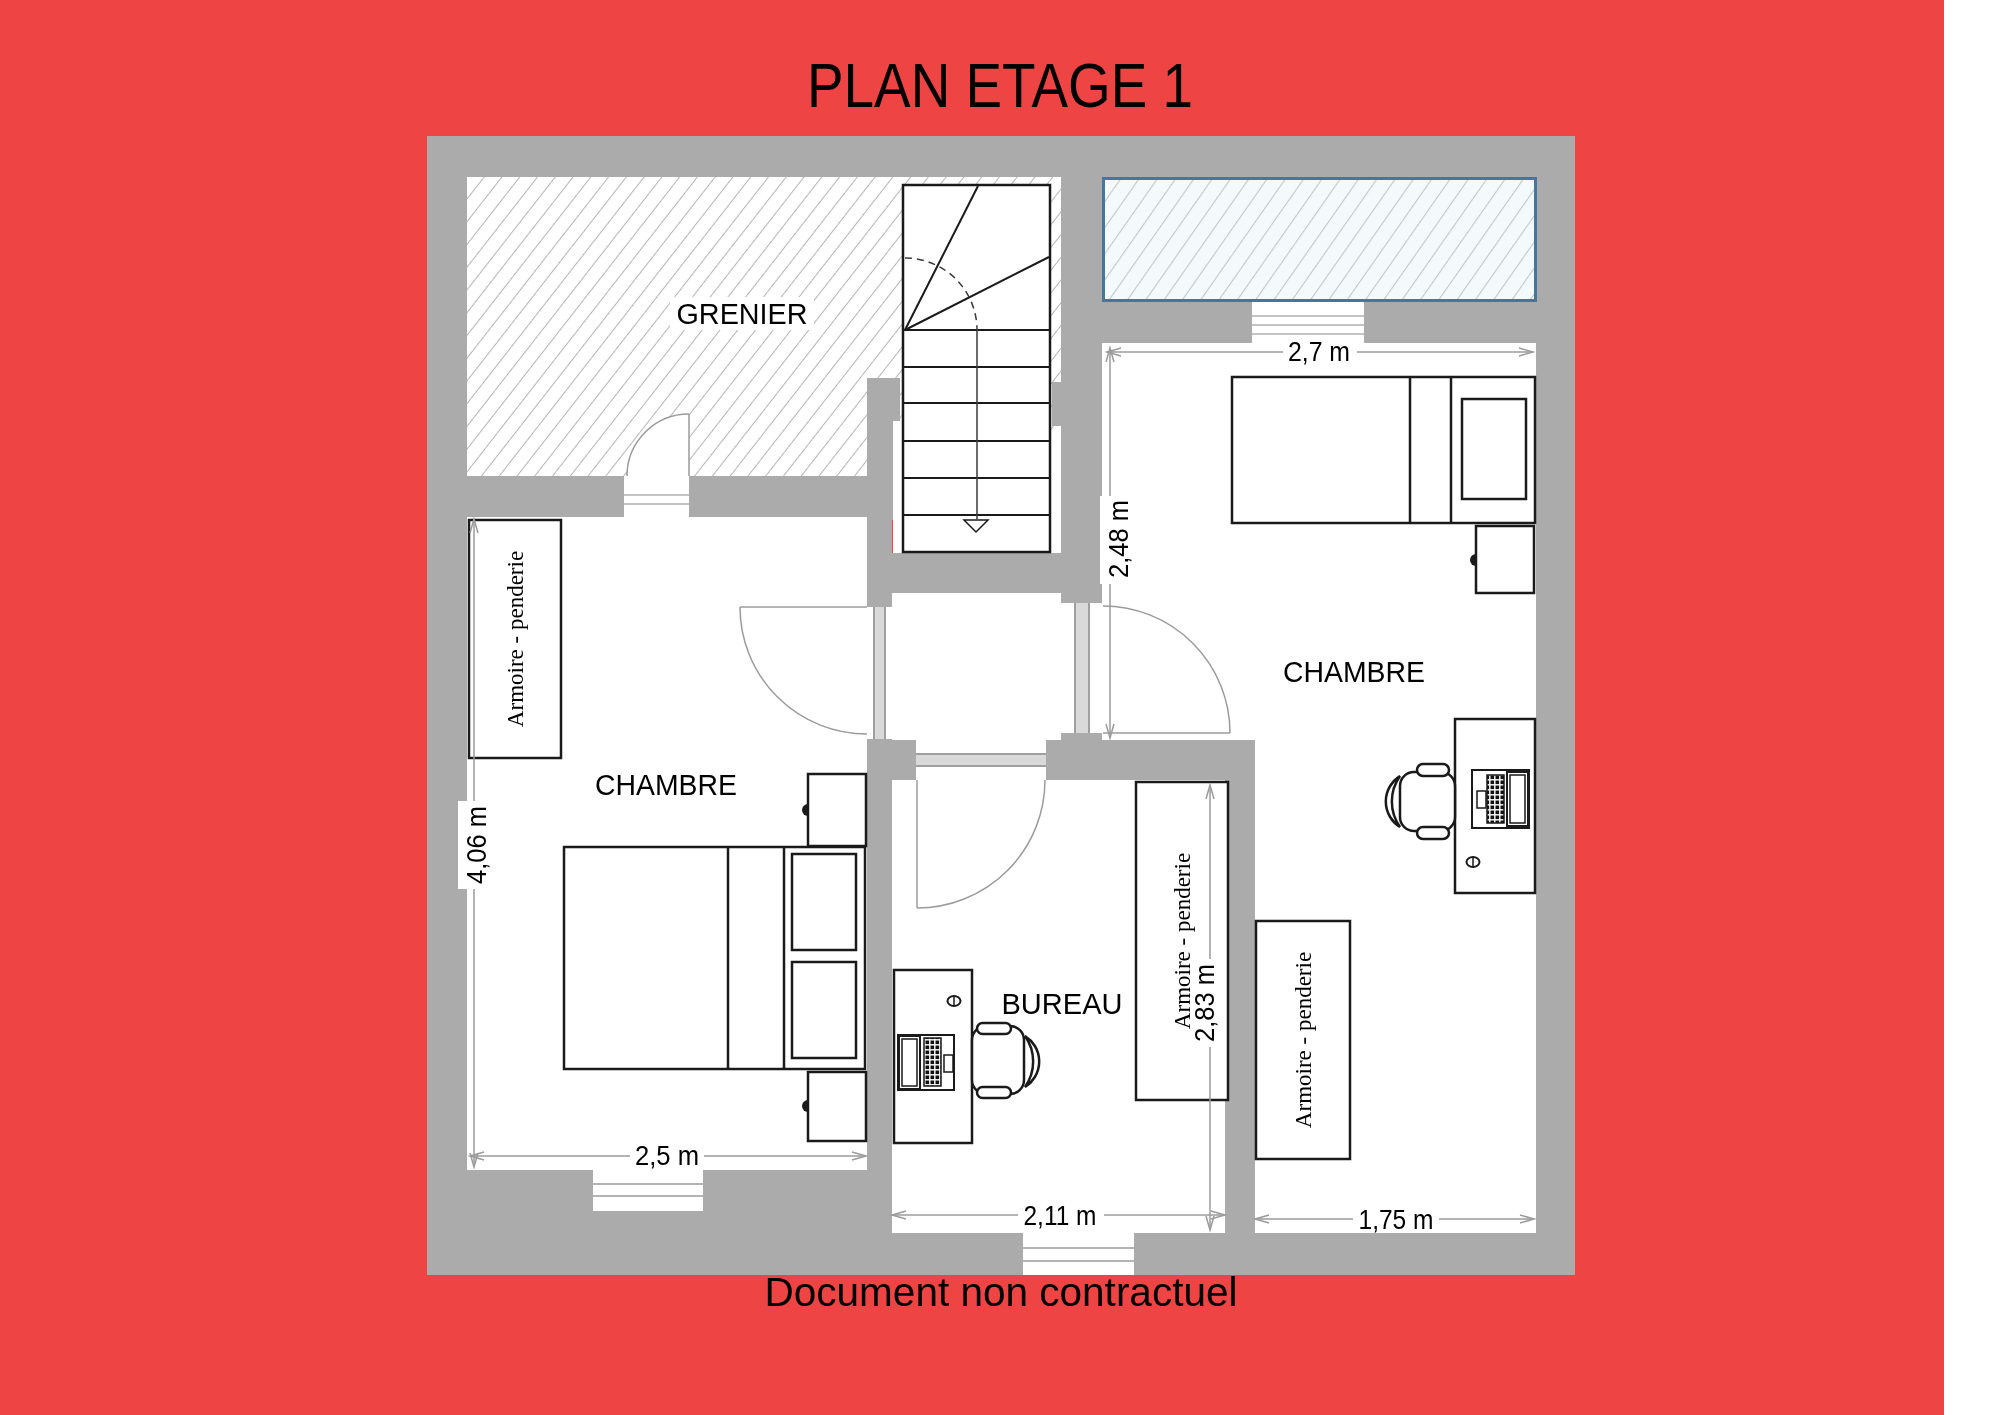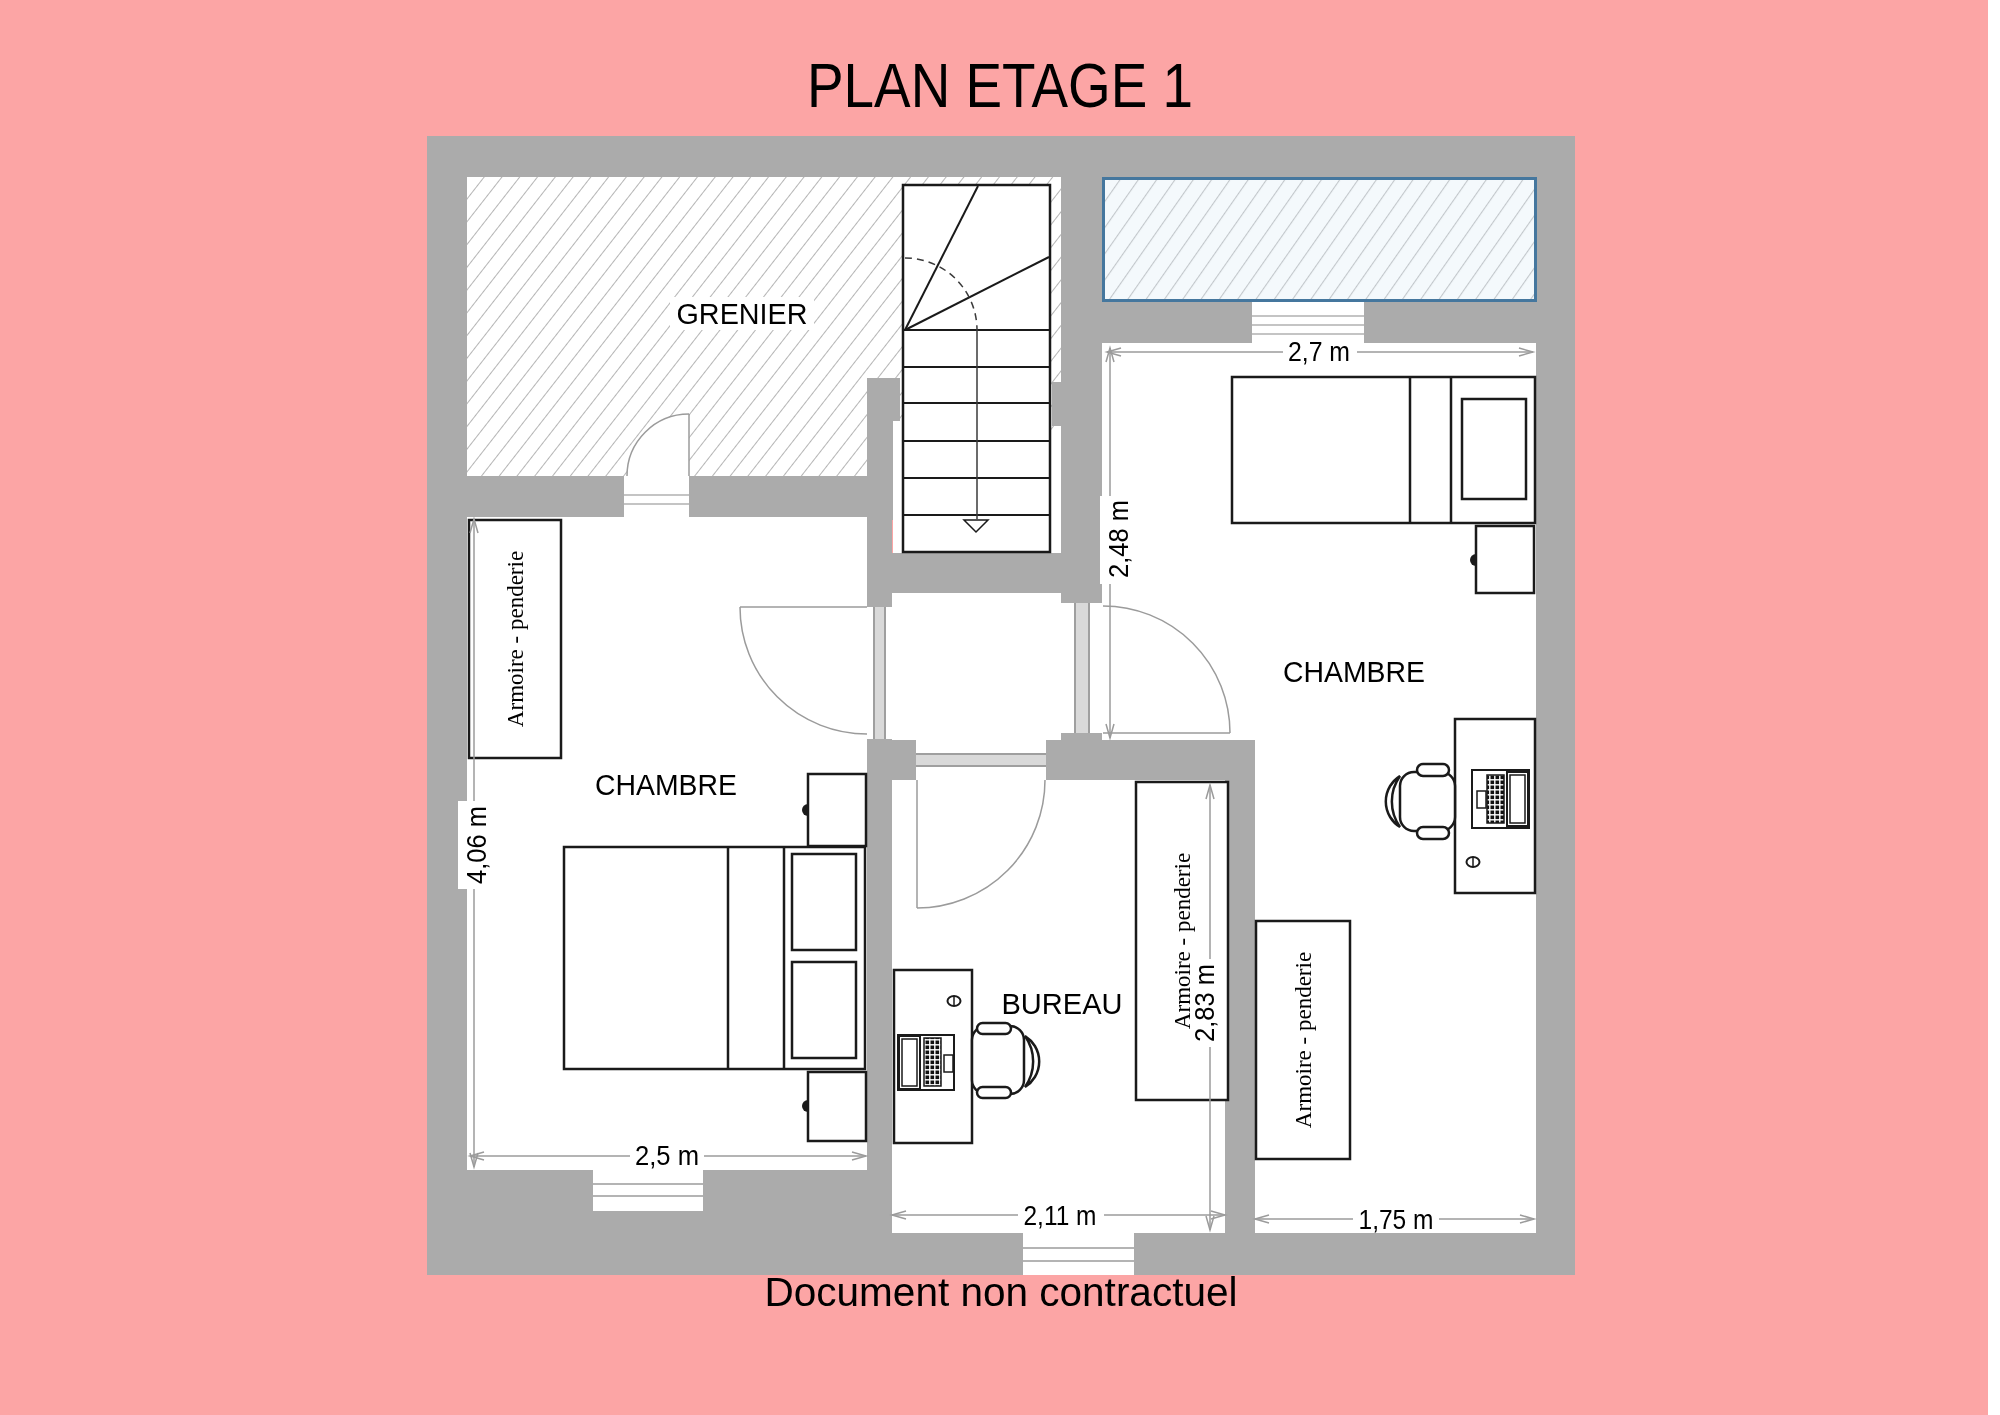--- a/index.html
+++ b/index.html
@@ -1,16 +1,16 @@
 <!DOCTYPE html>
 <html><head>
 <meta charset="utf-8">
 <style>
   html,body{margin:0;padding:0;background:#ffffff;}
-  #page{position:relative;width:1944px;height:1415px;background:#fca5a5;overflow:hidden;padding-left:44px;}
+  #page{position:relative;width:1944px;height:1415px;background:#ef4444;overflow:hidden;}
   svg{position:absolute;left:0;top:0;}
   text{font-family:"Liberation Sans",sans-serif;}
   .serif{font-family:"Liberation Serif",serif;}
 </style>
 </head>
 <body>
 <div id="page">
 <svg width="2000" height="1415" viewBox="0 0 2000 1415">
 <defs>
   <pattern id="hatch" width="14" height="14" patternUnits="userSpaceOnUse" patternTransform="rotate(38)">

